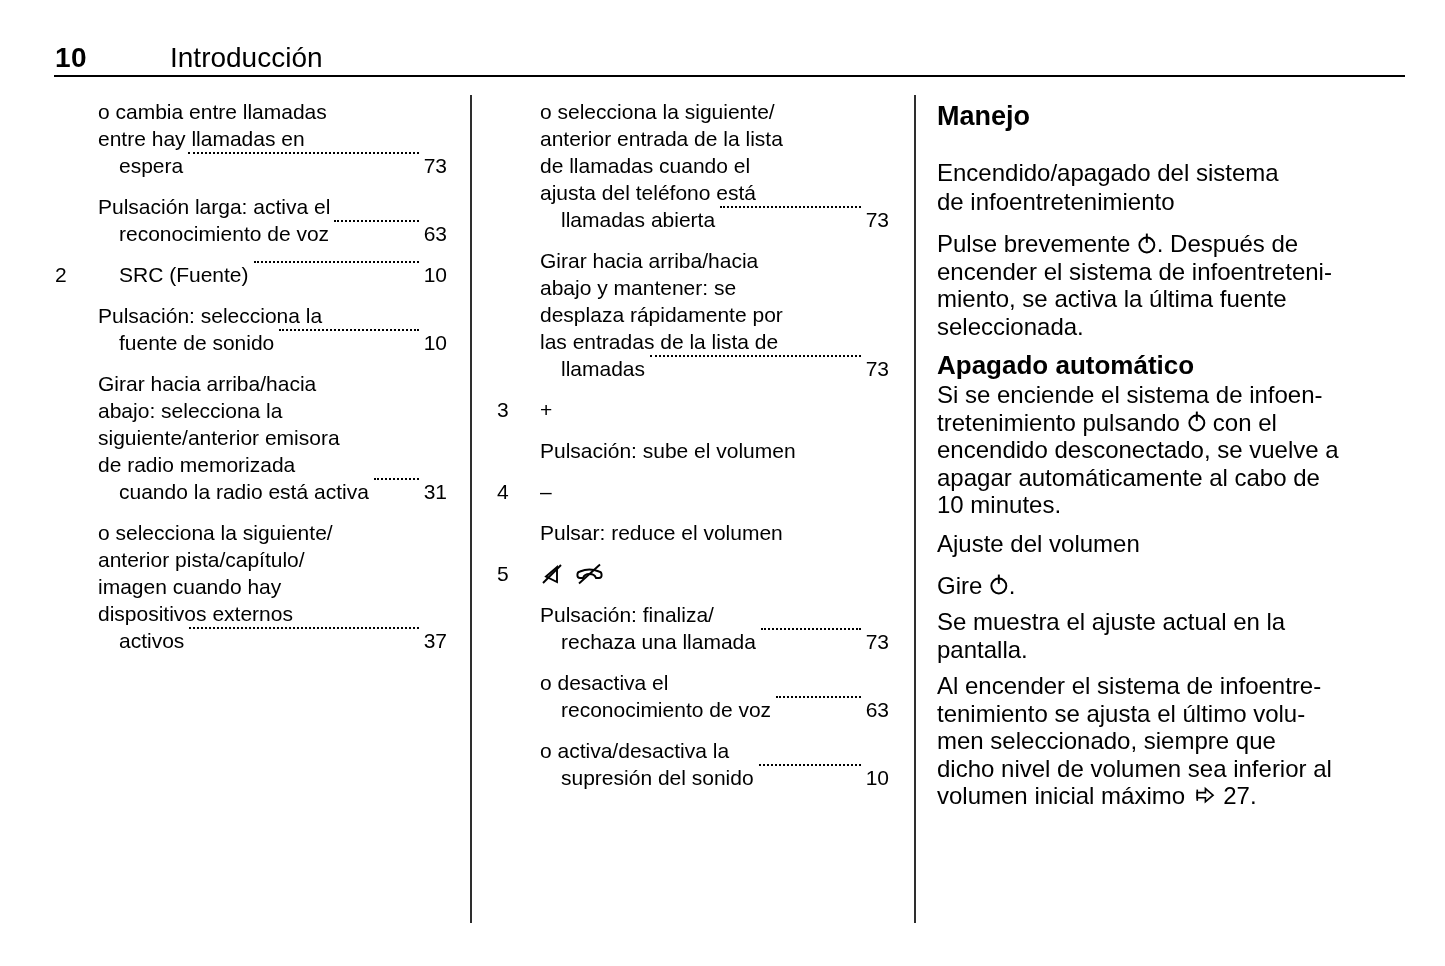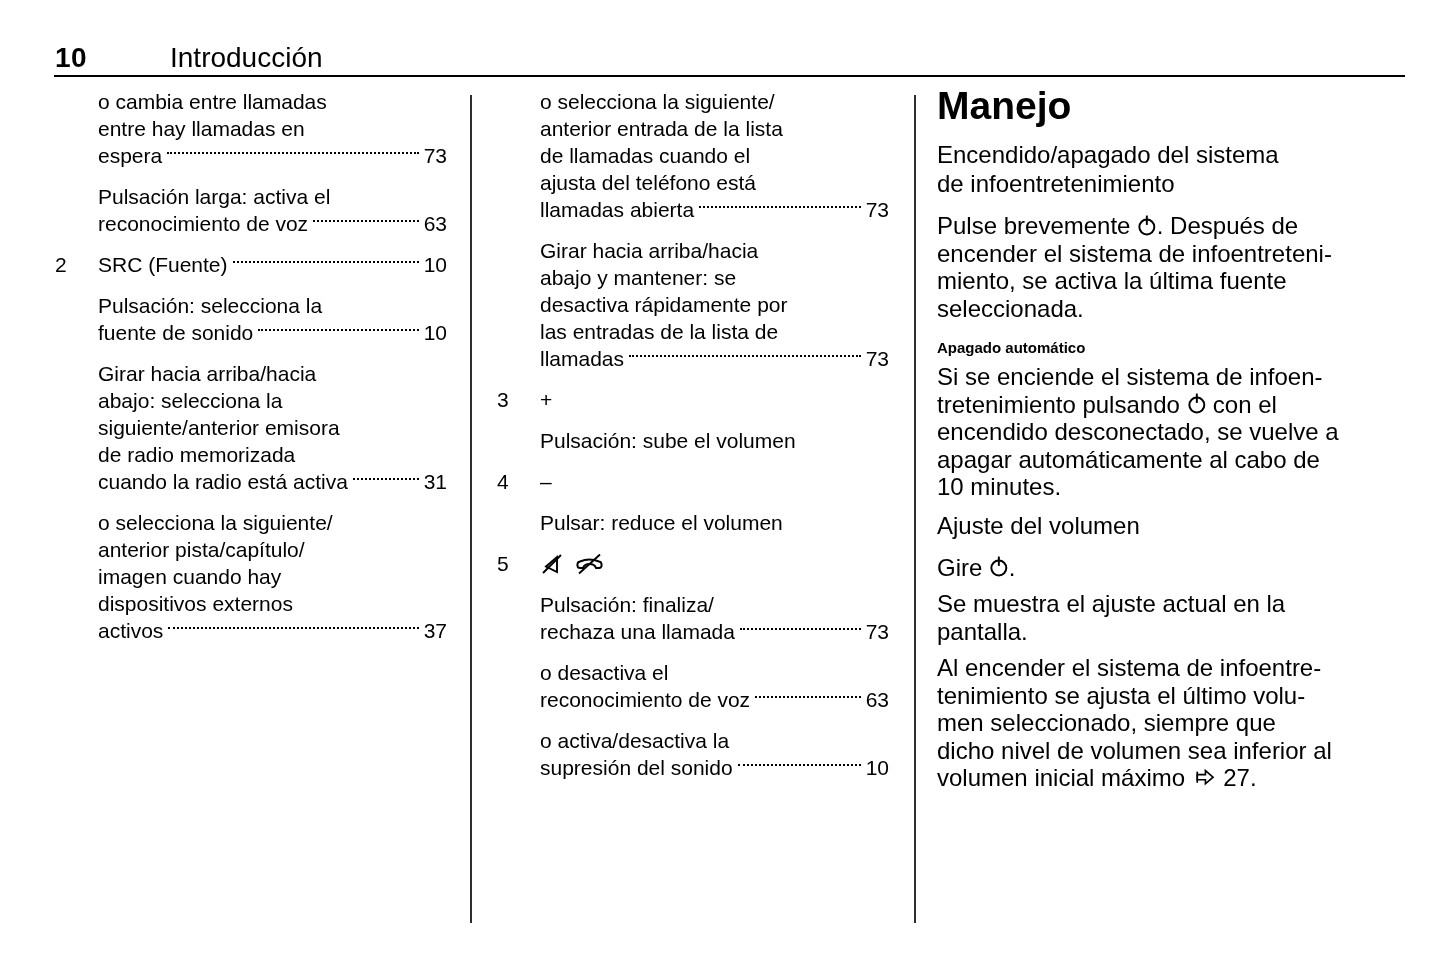--- a/index.html
+++ b/index.html
@@ -8,42 +8,42 @@
     width:1445px;height:966px;position:relative;overflow:hidden;
     background:#ffffff;color:#000;
     font-family:"Liberation Sans","DejaVu Sans",sans-serif;
     -webkit-font-smoothing:antialiased;
   }
   
   .hdr-num{position:absolute;left:55px;top:42px;font-size:28px;font-weight:bold;letter-spacing:.5px;}
   .hdr-title{position:absolute;left:170px;top:42px;font-size:28px;font-weight:normal;}
   .hdr-rule{position:absolute;left:54px;right:40px;top:75px;height:2px;background:#000;}
   
-  .col{position:absolute;top:88px;font-size:21px;line-height:27px;}
+  .col{position:absolute;top:98px;font-size:21px;line-height:27px;}
   #col1{left:55px;width:392px;}
   #col2{left:497px;width:392px;}
   #col3{left:937px;width:470px;}
   .divider{position:absolute;top:95px;height:828px;width:2px;background:#2e2e2e;}
   #div1{left:470px;}
   #div2{left:914px;}
   
   .toc-block{display:flex;margin:0 0 14px 0;}
   .toc-num{flex:0 0 43px;}
   .toc-body{flex:1 1 auto;min-width:0;}
   .toc-line{white-space:nowrap;}
-  .toc-line.last{display:flex;align-items:center;white-space:nowrap;}
+  .toc-line.last{display:flex;align-items:flex-start;white-space:nowrap;margin-left:21px;}
   .toc-line.last .t{flex:0 0 auto;}
   .leader{flex:1 1 auto;min-width:10px;border-bottom:2.6px dotted #000;margin:0 5px 5px 5px;}
   .pg{flex:0 0 auto;}
   .icon-row{display:flex;align-items:center;gap:9px;height:27px;}
   .glyph-svg{display:block;}
   
-  .c3-title{font-size:39px;line-height:36px;font-weight:bold;margin:0 0 16px 0;white-space:nowrap;}
+  .c3-title{font-size:27px;line-height:36px;font-weight:bold;margin:0 0 24px 0;white-space:nowrap;}
   .c3-h2{font-size:24px;line-height:29px;font-weight:normal;margin:10px 0 14px 0;white-space:nowrap;}
-  .c3-h3{font-size:15px;line-height:27px;font-weight:bold;margin:12px 0 2px 0;white-space:nowrap;}
+  .c3-h3{font-size:26px;line-height:27px;font-weight:bold;margin:12px 0 2px 0;white-space:nowrap;}
   .c3-p{margin:0 0 9px 0;font-size:24px;line-height:27.5px;}
   .pline{white-space:nowrap;}
   .power-icon-svg{width:0.82em;height:0.95em;display:inline-block;vertical-align:-0.1em;}
   .ref-icon-svg{width:0.95em;height:0.85em;display:inline-block;vertical-align:-0.07em;margin:0 1px;}
 </style>
 </head>
 <body>
 
 <span class="hdr-num">10</span>
 <span class="hdr-title">Introducción</span>
@@ -137,21 +137,21 @@
           <span class="leader"></span>
           <span class="pg">73</span>
         </div>
       </div>
     </div>
     <div class="toc-block">
       <div class="toc-num"></div>
       <div class="toc-body">
         <div class="toc-line">Girar hacia arriba/hacia</div>
         <div class="toc-line">abajo y mantener: se</div>
-        <div class="toc-line">desactiva rápidamente por</div>
+        <div class="toc-line">desplaza rápidamente por</div>
         <div class="toc-line">las entradas de la lista de</div>
         <div class="toc-line last">
           <span class="t">llamadas</span>
           <span class="leader"></span>
           <span class="pg">73</span>
         </div>
       </div>
     </div>
     <div class="toc-block">
       <div class="toc-num">3</div>

